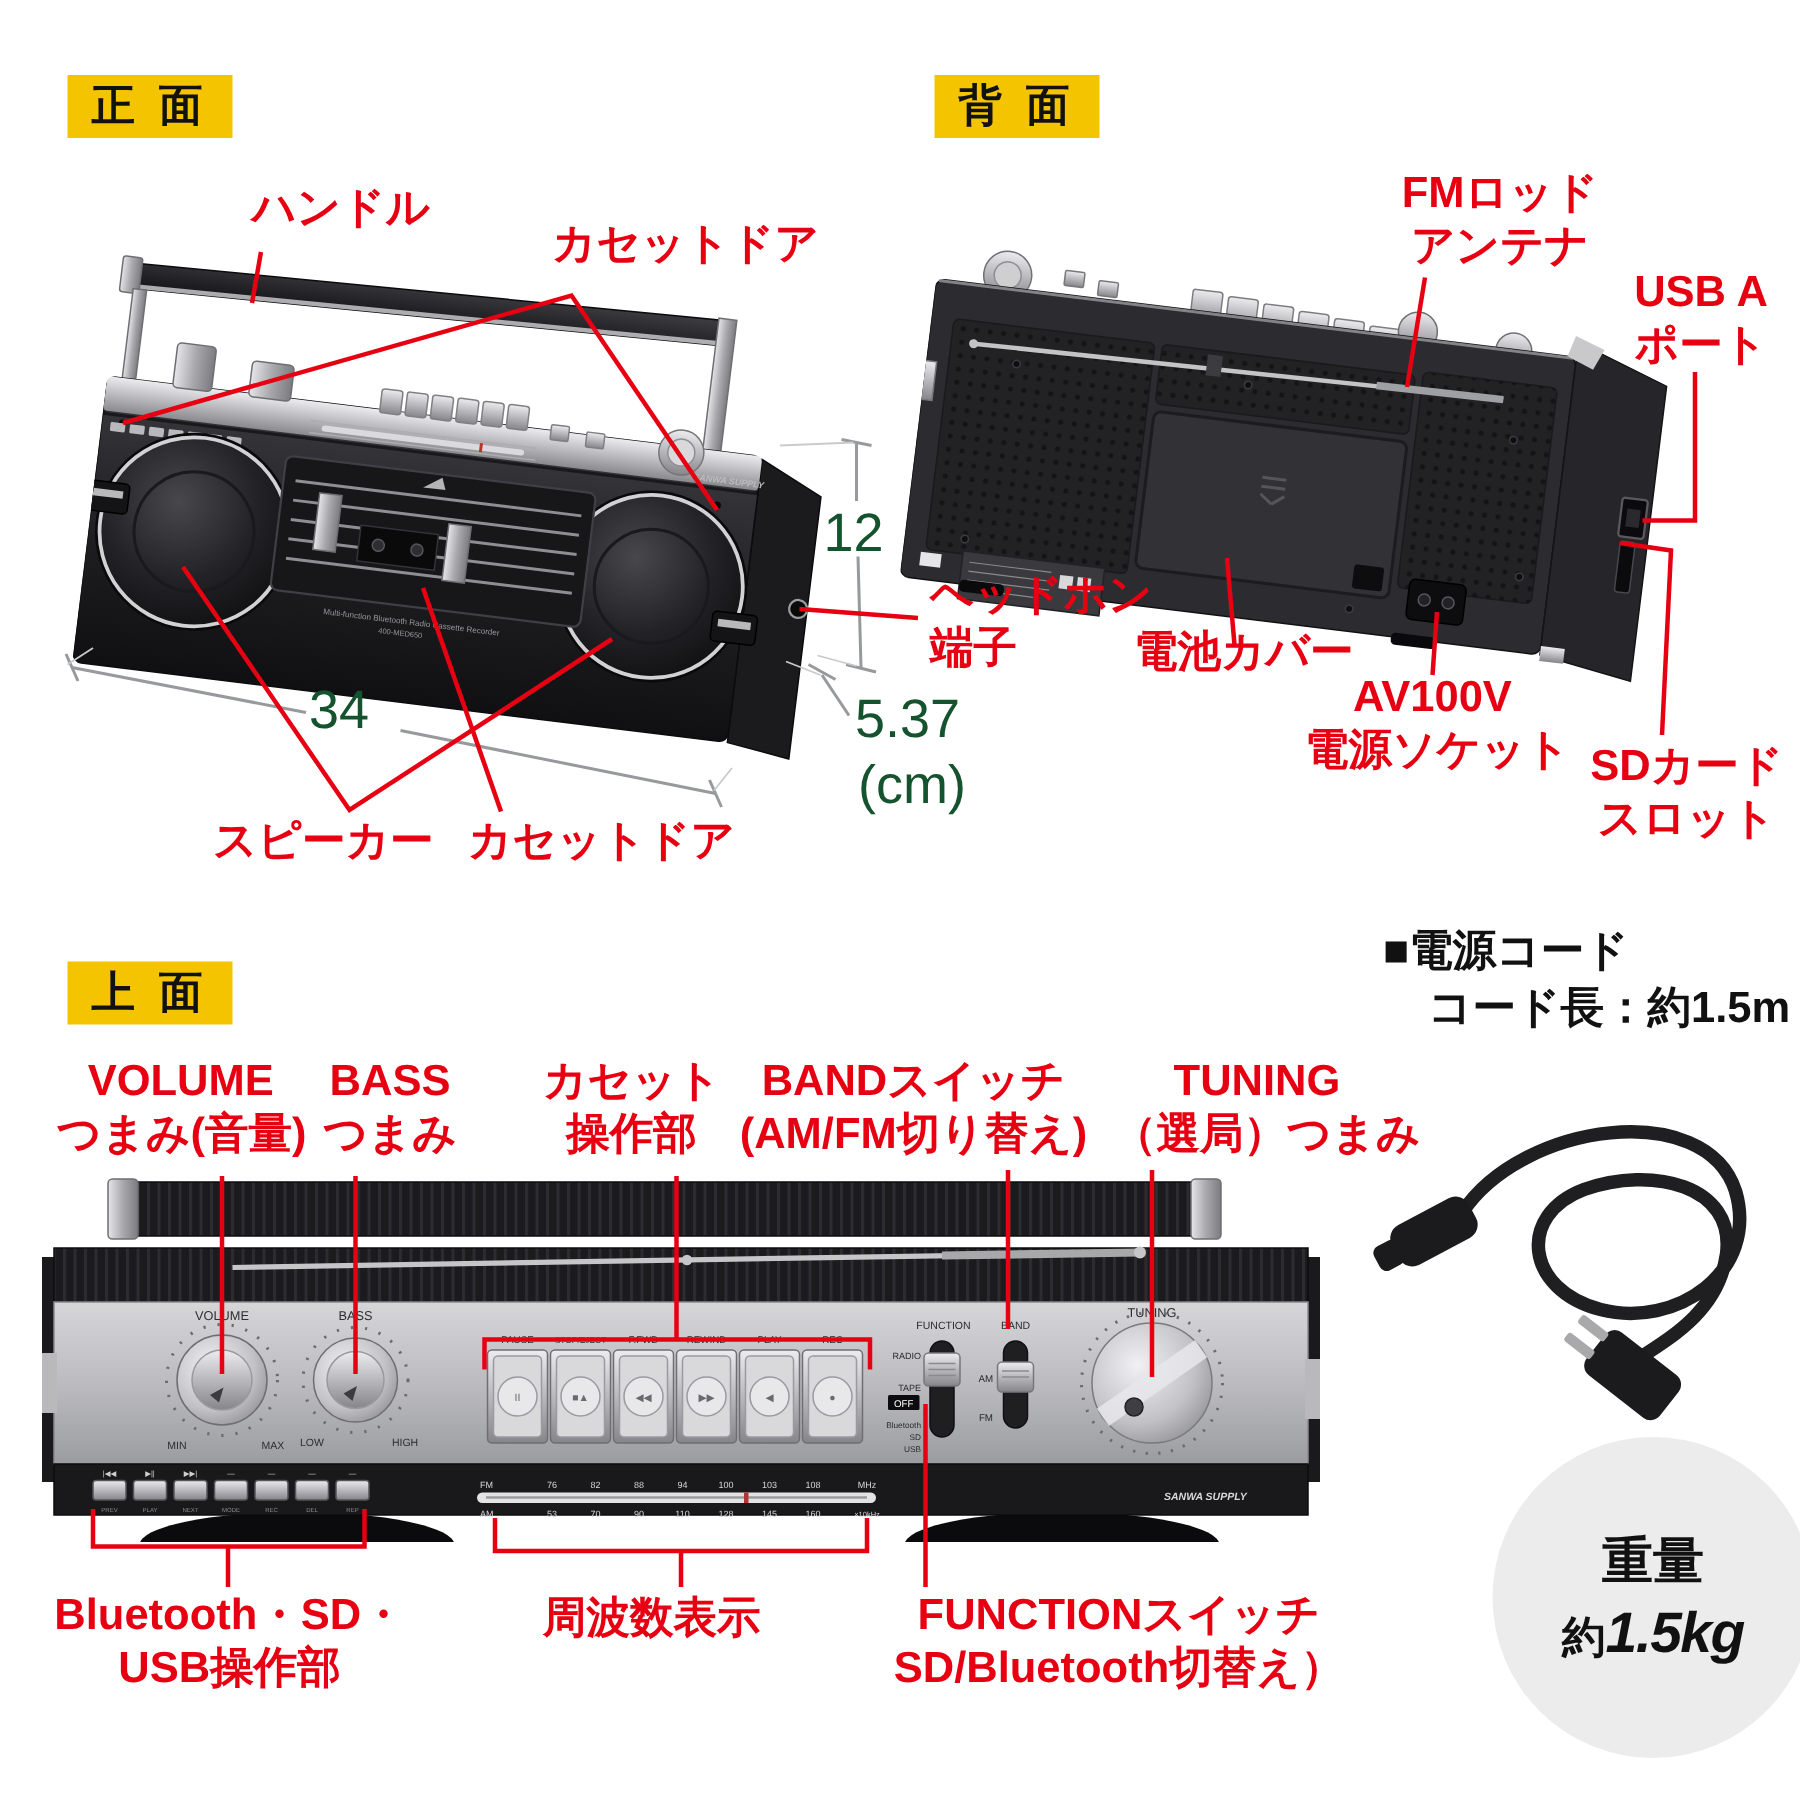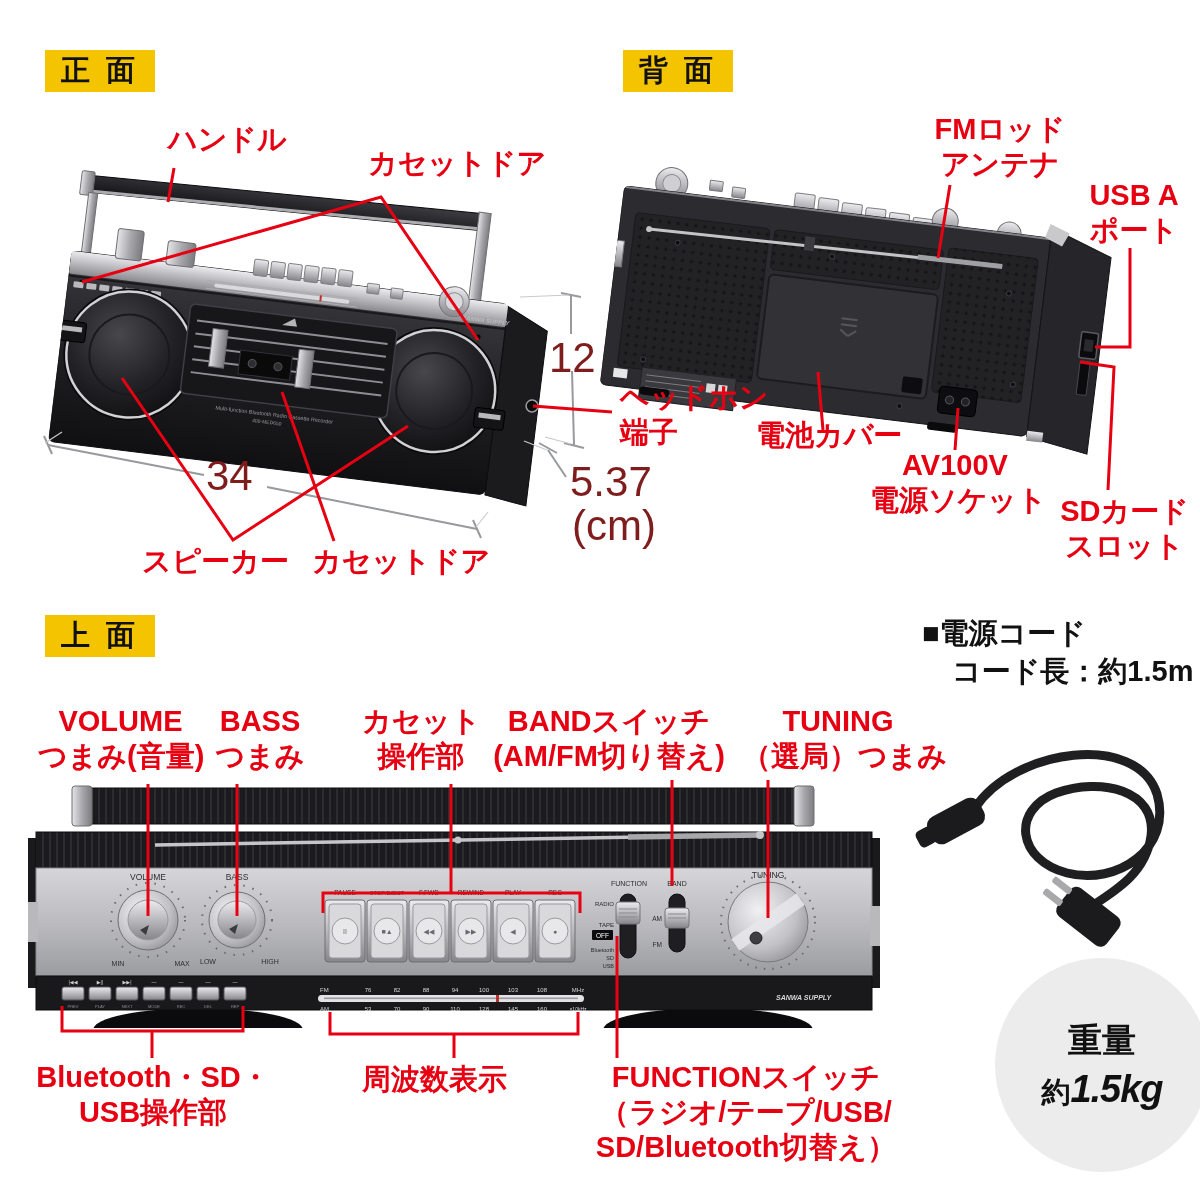--- a/index.html
+++ b/index.html
@@ -4,41 +4,41 @@
 <style>
   html,body{margin:0;padding:0;background:#fff;}
   .canvas{position:relative;width:1200px;height:1200px;background:#ffffff;overflow:hidden;
           font-family:"Liberation Sans","DejaVu Sans",sans-serif;}
   svg{display:block;}
   .badge{position:absolute;background:#f4c400;color:#111;font-size:29px;font-weight:800;
          padding:1px 16px;letter-spacing:4px;z-index:6;white-space:nowrap;}
   .lbl{position:absolute;color:#e60012;font-size:29px;font-weight:700;line-height:35px;
        white-space:nowrap;z-index:6;}
   .lbl.center{text-align:center;}
-  .dim{position:absolute;color:#7f1d1d;font-size:42px;font-weight:500;z-index:6;white-space:nowrap;}
+  .dim{position:absolute;color:#14532d;font-size:36px;font-weight:500;z-index:6;white-space:nowrap;}
   .blk{position:absolute;color:#111;font-size:29px;font-weight:800;z-index:6;white-space:nowrap;}
   .devwrap{position:absolute;z-index:1;}
   .overlay{position:absolute;left:0;top:0;z-index:3;pointer-events:none;}
   .gray-overlay{position:absolute;left:0;top:0;z-index:2;pointer-events:none;}
   .weight-circle{position:absolute;left:995px;top:958px;width:214px;height:214px;border-radius:50%;
                  background:#ececec;display:flex;flex-direction:column;align-items:center;
                  justify-content:center;z-index:1;}
   .weight-circle .w1{font-size:34px;font-weight:800;color:#111;}
   .weight-circle .w2{display:flex;align-items:baseline;margin-top:4px;color:#111;}
   .weight-circle .w2 .pre{font-size:29px;font-weight:800;}
   .weight-circle .w2 .val{font-size:38px;font-weight:800;font-style:italic;letter-spacing:-1px;}
 </style>
 </head>
 <body>
 
 <div class="canvas">
 
   <div class="badge" style="left:45px;top:50px;">正 面</div>
   <div class="badge" style="left:623px;top:50px;">背 面</div>
-  <div class="badge" style="left:45px;top:615px;">上 面</div>
+  <div class="badge" style="left:45px;top:641px;">上 面</div>
 
   <div class="devwrap" style="left:60px;top:160px;width:520px;height:300px;transform:rotate(7deg);transform-origin:0px 185px;">
     <svg width="520" height="300" viewBox="0 -90 520 300">
       <defs>
         <linearGradient id="silverH" x1="0" y1="0" x2="0" y2="1">
           <stop offset="0" stop-color="#ececef"></stop>
             <stop offset="0.5" stop-color="#b9b9bd"></stop>
             <stop offset="1" stop-color="#85858a"></stop>
         </linearGradient>
         <linearGradient id="silverV" x1="0" y1="0" x2="1" y2="0">
@@ -549,21 +549,20 @@
     <div>TUNING</div>
     <div>（選局）つまみ</div>
   </div>
   <div class="lbl center" style="left:28px;top:1060px;width:250px;">
     <div>Bluetooth・SD・</div>
     <div>USB操作部</div>
   </div>
   <div class="lbl" style="left:362px;top:1062px;font-family:Liberation Serif, serif;">周波数表示</div>
   <div class="lbl center" style="left:575px;top:1060px;width:342px;">
     <div>FUNCTIONスイッチ</div>
-    <div>（ラジオ/テープ/USB/</div>
     <div>SD/Bluetooth切替え）</div>
   </div>
 
   <div class="dim" style="left:206px;top:452px;">34</div>
   <div class="dim" style="left:549px;top:334px;">12</div>
   <div class="dim" style="left:570px;top:458px;">5.37</div>
   <div class="dim" style="left:572px;top:502px;text-align:right;">(cm)</div>
 
   <div class="blk" style="left:922px;top:614px;">■電源コード</div>
   <div class="blk" style="left:952px;top:652px;">コード長：約1.5m</div>

